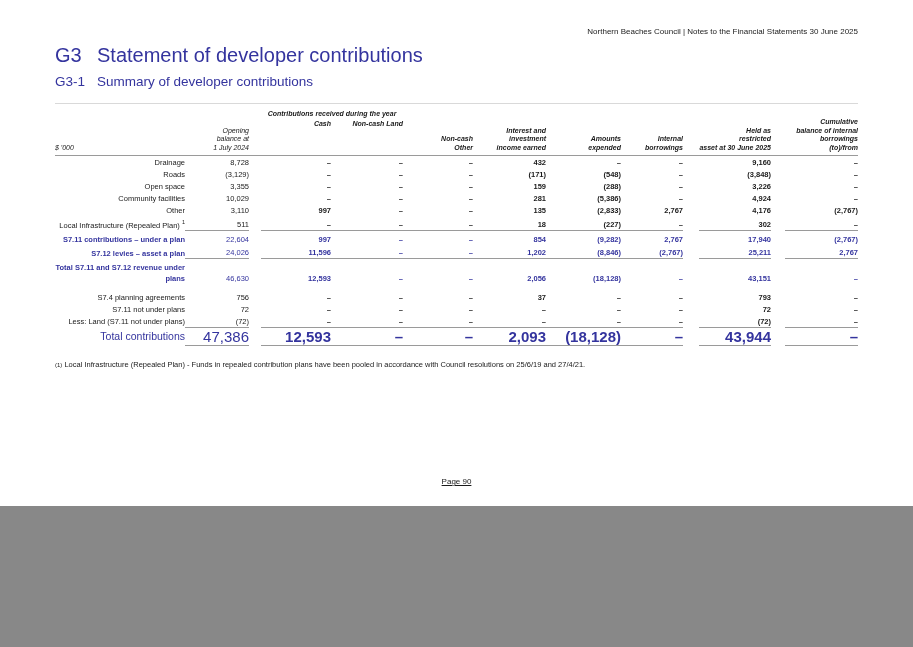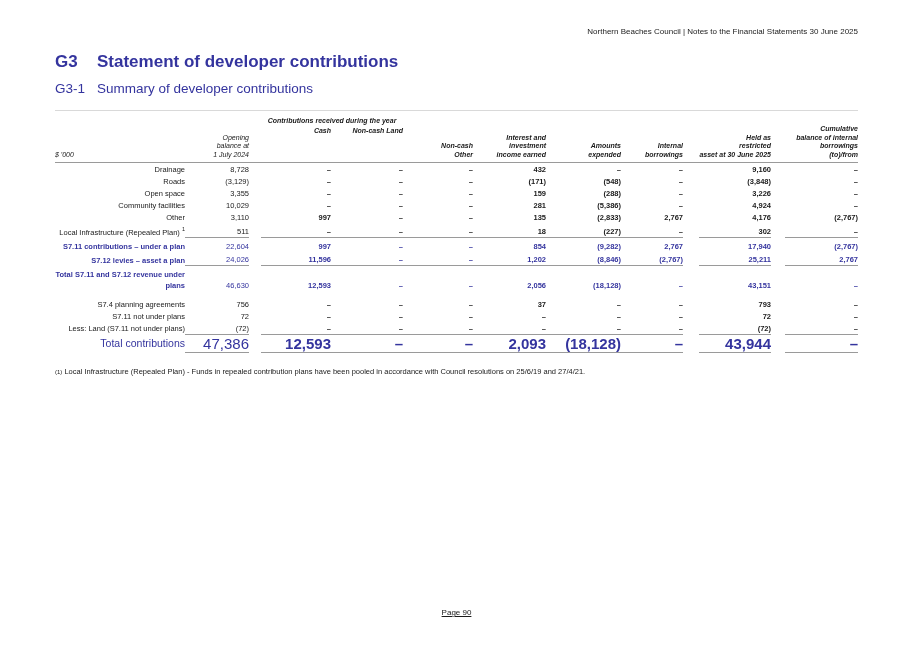--- a/index.html
+++ b/index.html
@@ -1,24 +1,24 @@
 <!DOCTYPE html>
 <html><head>
 <meta charset="utf-8">
 <style>
   :root { --accent:#34349E; --line:#9a9a9a; --softline:#d9d9d9; --ink:#1a1a1a; }
   * { margin:0; padding:0; box-sizing:border-box; }
   body { background:#888; font-family:"Liberation Sans", sans-serif; }
-  .page { position:relative; width:913px; height:647px; background:#fff; margin:0 auto;
+  .page { position:relative; width:913px; height:506px; background:#fff; margin:0 auto;
           overflow:hidden; color:var(--ink); }
   .doc-header { position:absolute; top:27px; right:55px; font-size:8px; color:#222; }
   .content { padding:46px 55px 0 55px; }
   .h-row { display:flex; color:var(--accent); }
   .h-row .code { width:42px; flex:0 0 42px; }
-  .h1 { font-size:17px; line-height:18px; font-weight:700;margin-top:7px; }
+  .h1 { font-size:20px; line-height:18px; font-weight:400; }
   .h2 { font-size:13.5px; line-height:17px; font-weight:400; margin-top:9px; }
   .heading-rule { border:none; border-top:1px solid var(--softline); margin-top:13px; }
 
   table { border-collapse:collapse; table-layout:fixed; width:803px; margin-top:5px; }
   th, td { padding:0; }
   
   .ghead { font-size:7px; line-height:9px; font-style:italic; font-weight:bold;
            text-align:center; vertical-align:bottom; }
   .hcell { font-size:7px; line-height:8.5px; font-style:italic; font-weight:bold;
            text-align:right; vertical-align:bottom; white-space:pre-line;
@@ -35,21 +35,21 @@
   td.rule { border-bottom:1px solid var(--line); }
   tr.subtotal td { color:var(--accent); }
   tr.subtotal td.label { font-weight:bold; padding-top:3px; }
   tr.gap-before td { padding-top:8px; }
   tr.grand td { color:var(--accent); }
   tr.grand td.label { font-size:10.5px; line-height:13px; padding-top:3px; padding-bottom:2px;margin-top:20px; }
   tr.grand td.num { font-size:15px; padding-bottom:3px; }
 
   .footnote { margin-top:14px; font-size:7.5px; line-height:10px; color:var(--ink); }
   .footnote .fn-marker { font-size:6px; vertical-align:top; }
-  .page-footer { position:absolute; bottom:30px; left:0; right:0; text-align:center; font-size:8px;text-decoration:underline; }
+  .page-footer { position:absolute; bottom:20px; left:0; right:0; text-align:center; font-size:8px;text-decoration:underline; }
 </style>
 </head>
 <body>
 
 <div class="page">
 
   <div class="doc-header">Northern Beaches Council | Notes to the Financial Statements 30 June 2025</div>
 
   <div class="content">
 

